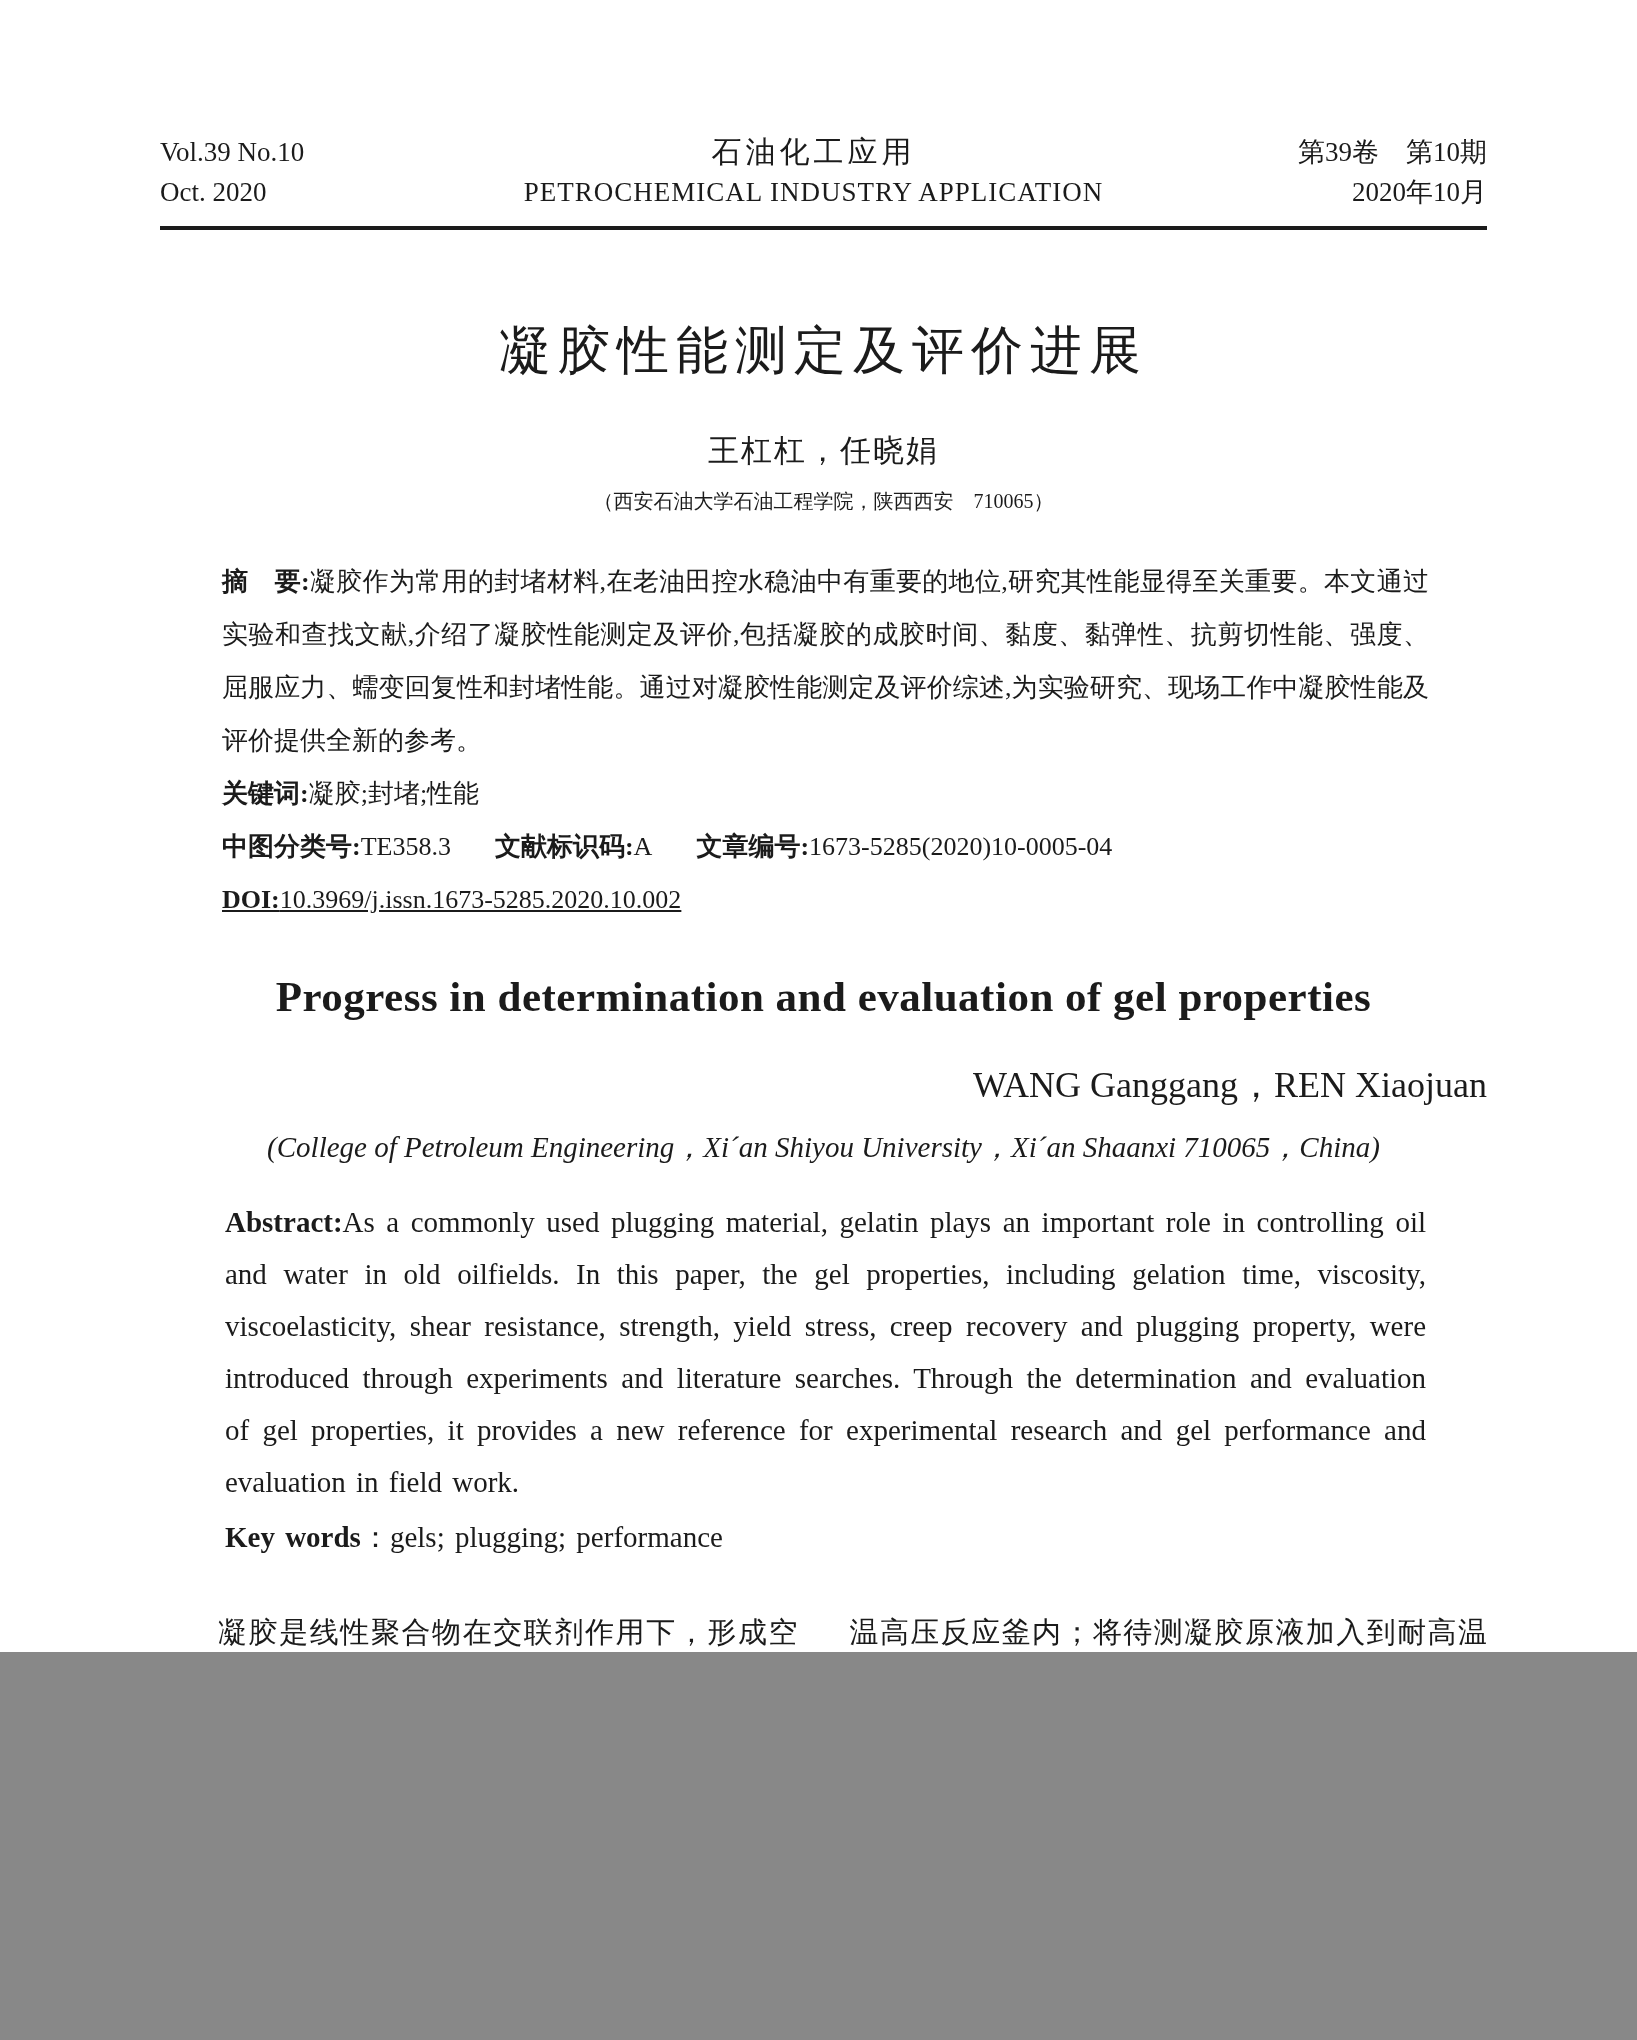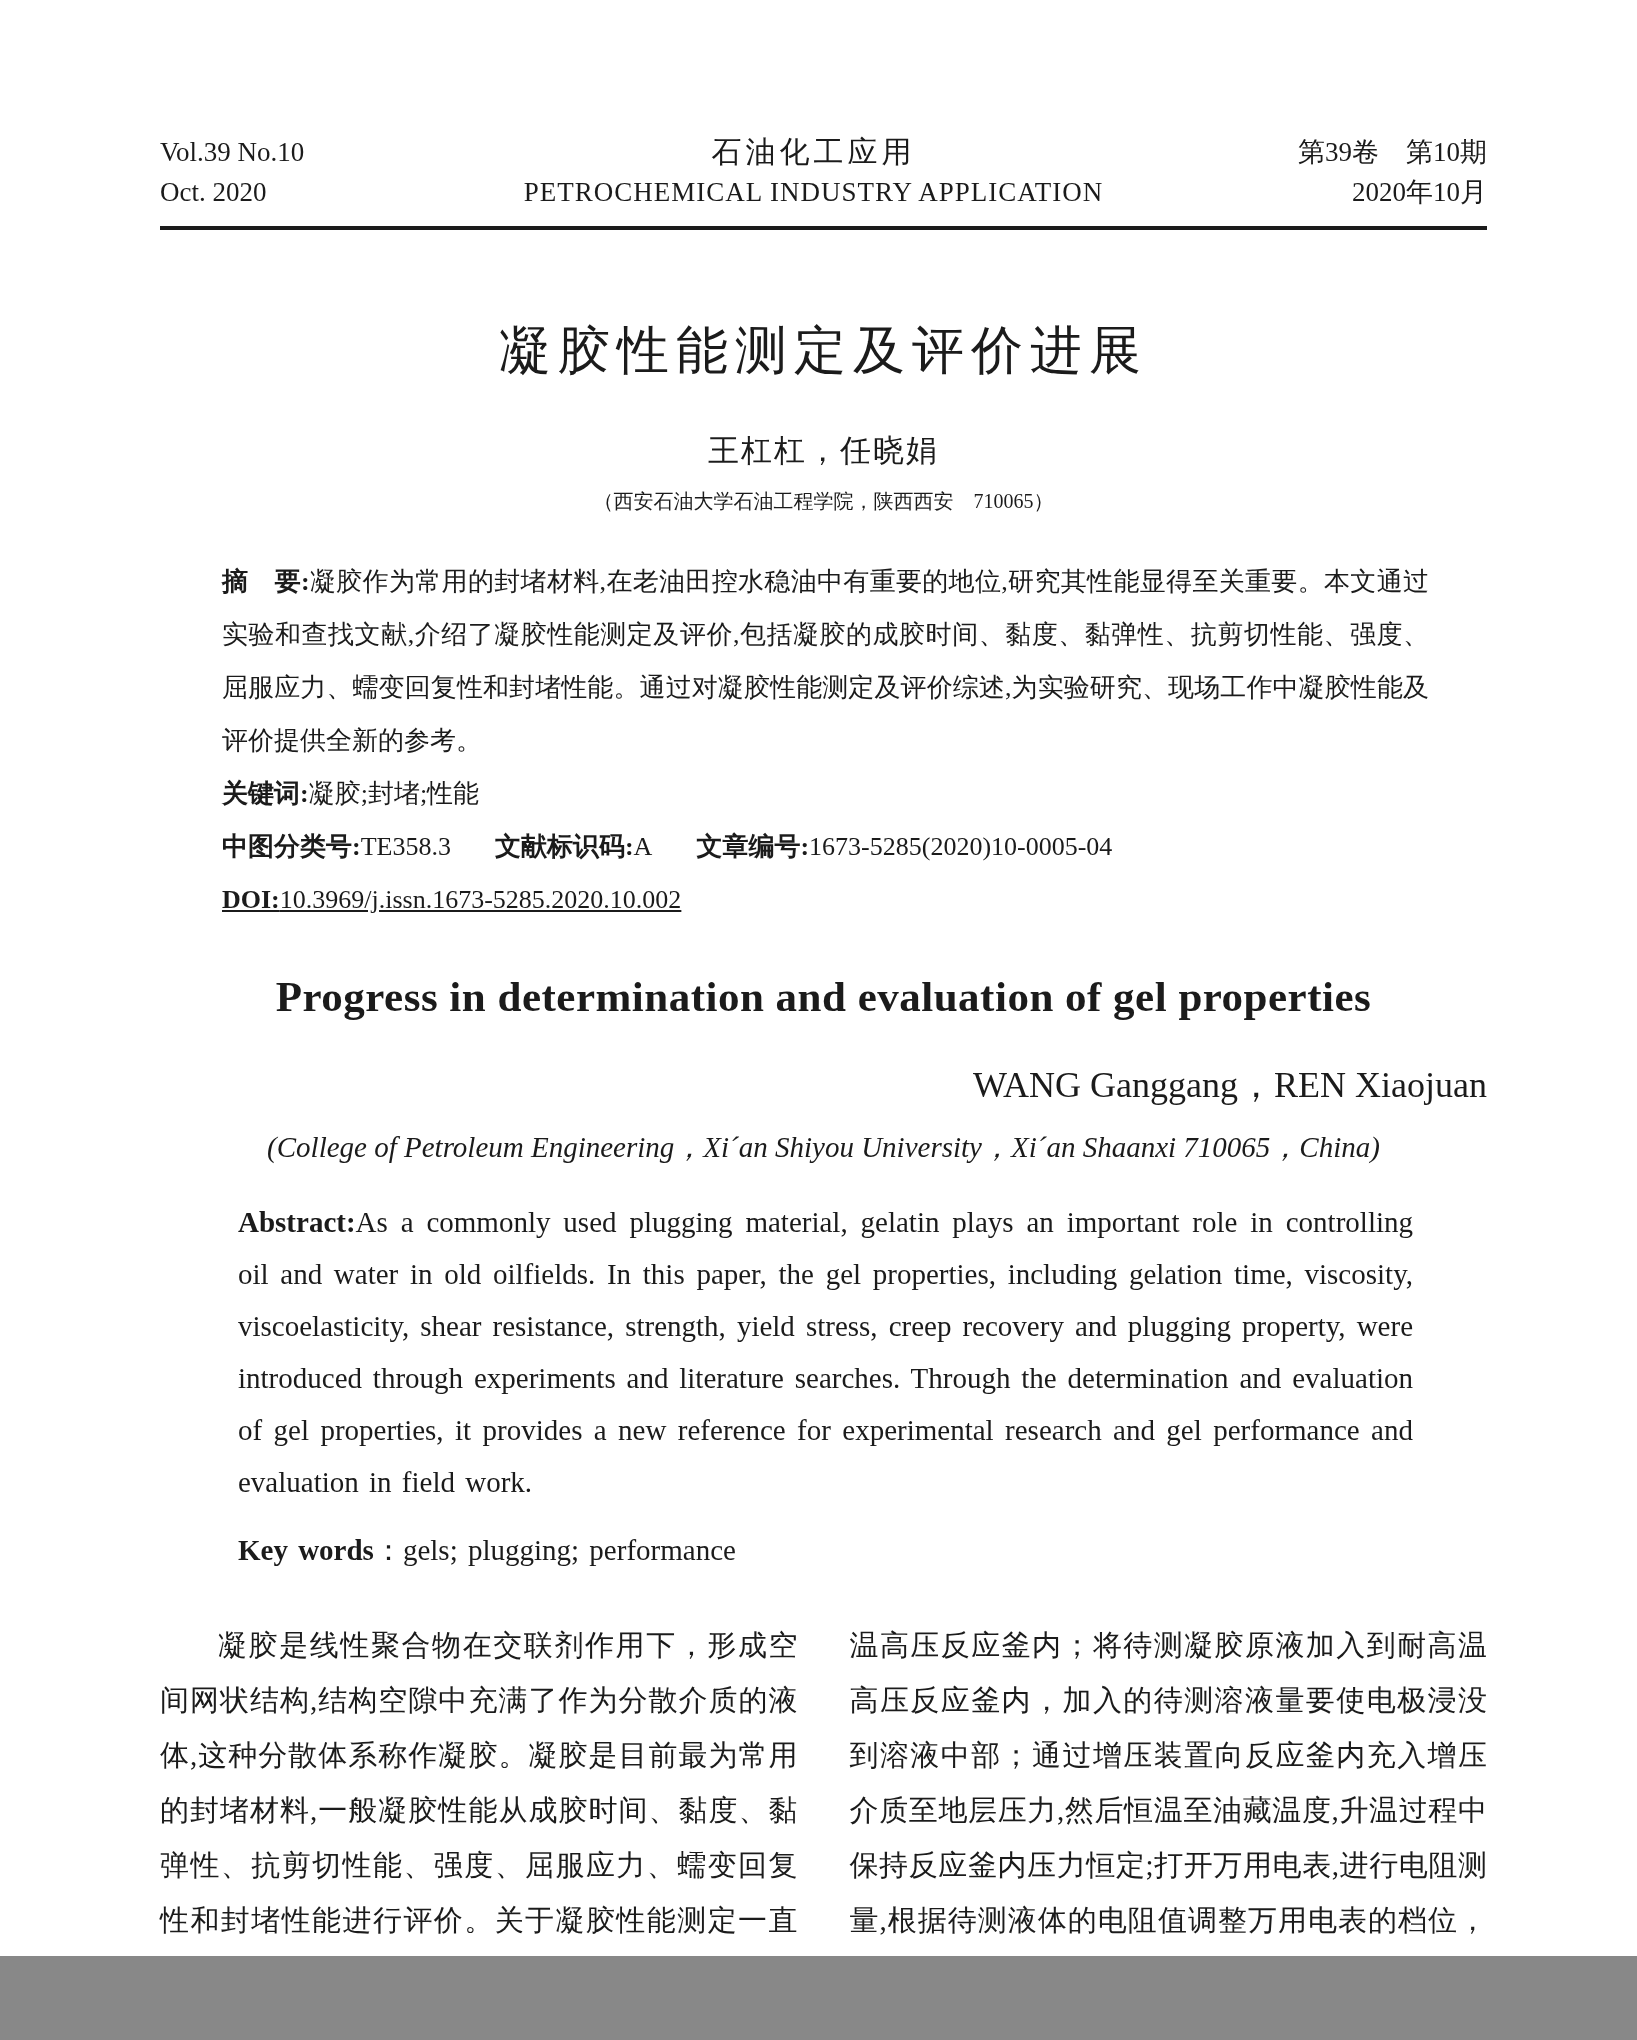--- a/index.html
+++ b/index.html
@@ -1,18 +1,18 @@
 <!DOCTYPE html>
 <html><head>
 <meta charset="utf-8">
 <style>
   html,body { margin:0; padding:0; background:#888; }
   .page {
     position:relative;
-    width:1637px; height:1956px;
+    width:1637px; height:1652px;
     margin:0 auto;
     background:#ffffff;
     color:#1b1b1b;
     font-family:"Liberation Serif","DejaVu Serif",serif;
     overflow:hidden;
   }
   .content { padding:132px 150px 0 160px; }
 
   
   .jheader {
@@ -61,21 +61,21 @@
   .en-authors { margin-top:40px; text-align:right; font-size:36px; }
   .en-affil   { margin-top:18px; text-align:center; font-size:29px; font-style:italic; }
 
   .en-abstract {
     margin:28px 58px 0 62px;
     font-size:29px;
     line-height:52px;
     text-align:justify;
     word-spacing:3px;
   }
-  .en-abstract p { margin:16px; }
+  .en-abstract p { margin:3px; }
   .en-abstract .lbl { font-weight:bold; font-style:normal; }
 
   
   .body-cols {
     margin-top:42px;
     display:flex;
     gap:52px;
   }
   .col { flex:1; font-size:29px; line-height:55px; text-align:justify; }
   .col p { margin:0; }

